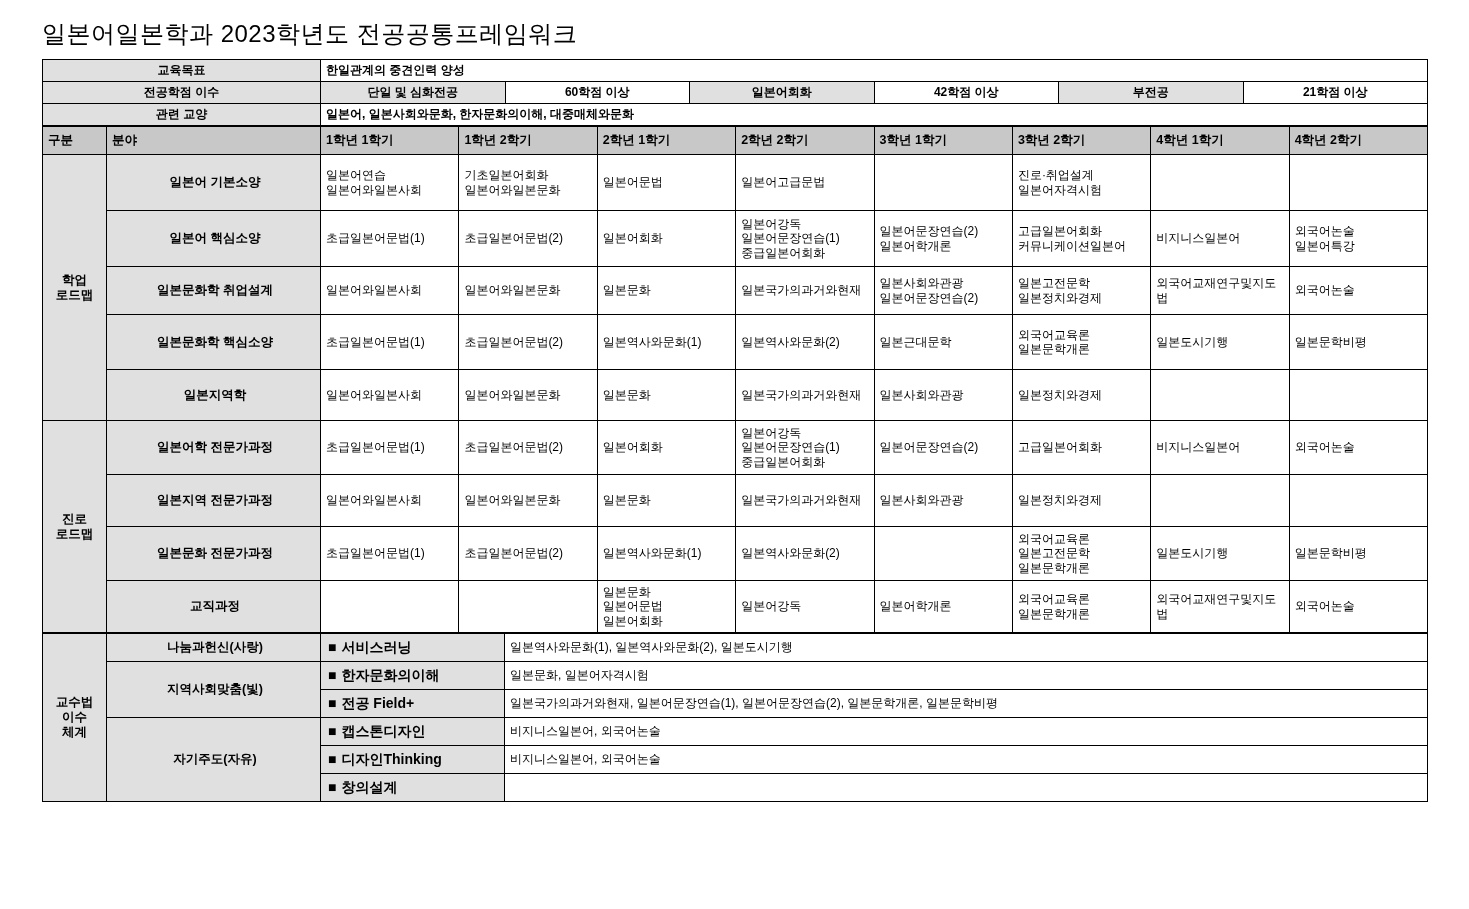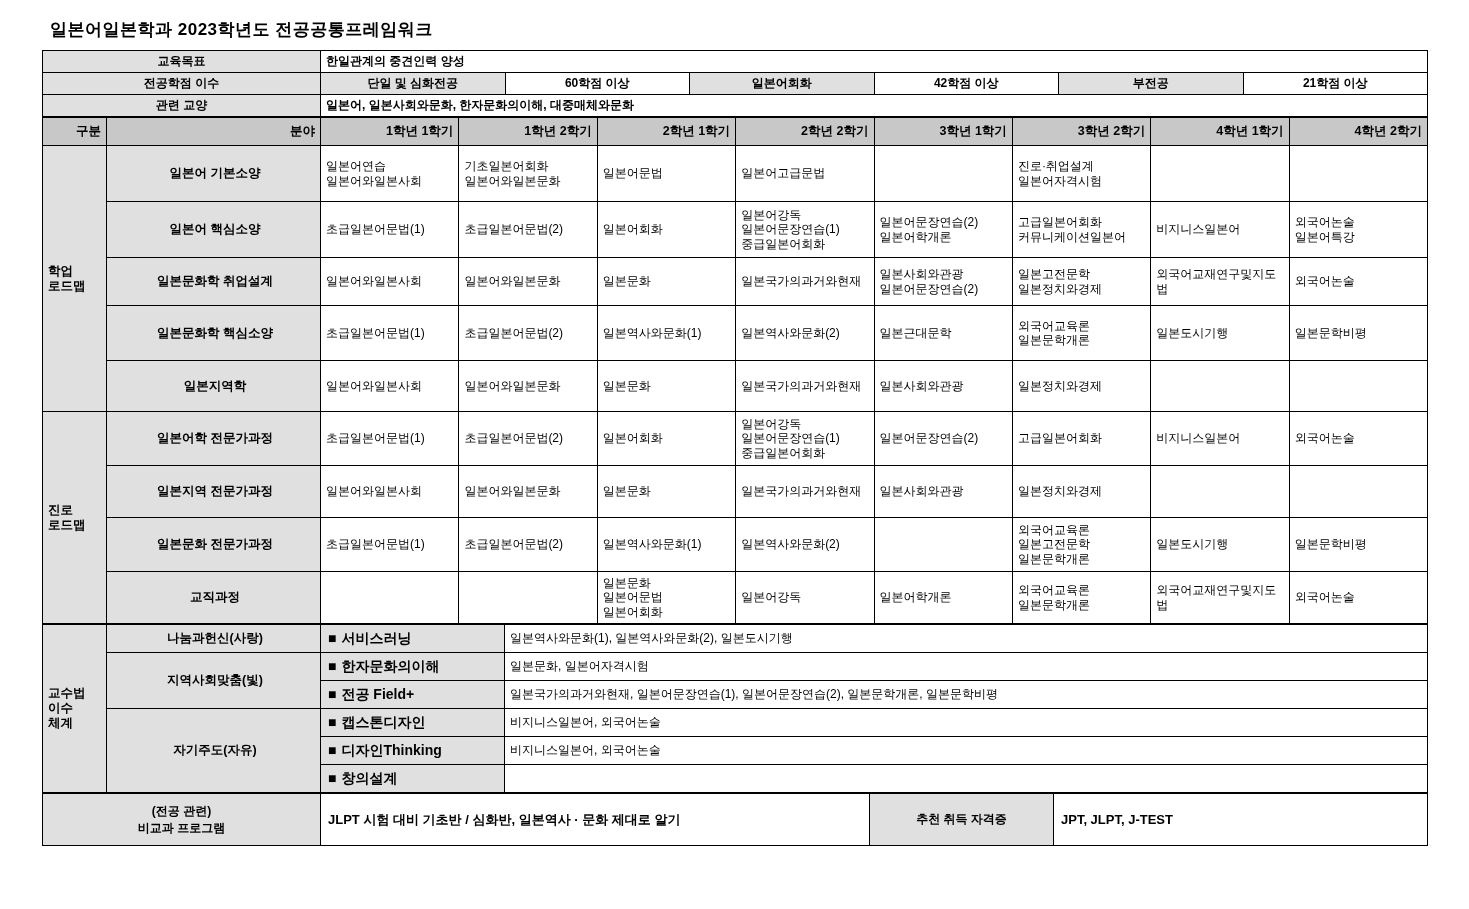--- a/index.html
+++ b/index.html
@@ -5,23 +5,23 @@
   * { box-sizing: border-box; }
   html, body {
     margin: 0; padding: 0;
     width: 1469px; height: 909px;
     background: #ffffff;
     font-family: "Liberation Sans", "DejaVu Sans", sans-serif;
     color: #000;
   }
   .sheet { padding: 12px 42px 0 42px; }
   .title {
-    font-size: 17px;
-    font-weight: bold;
-    margin: 6px 0 9px 8px;
+    font-size: 24px;
+    font-weight: normal;
+    margin: 6px 0 9px 0;
     letter-spacing: 0.5px;
   }
   .tbl {
     border-collapse: collapse;
     table-layout: fixed;
     width: 1385px;
   }
   .tbl + .tbl { margin-top: 0px; } 
   .tbl td {
     border: 1px solid #000;
@@ -29,23 +29,23 @@
     vertical-align: middle;
     padding: 2px 5px;
     overflow: hidden;
   }
   .g  { background: #e0e0e0; }   
   .hg { background: #c8c8c8; }
   .pre { white-space: pre-line; }
   .lbl { text-align: center; font-weight: bold; font-size: 13px; }
   .val { font-weight: bold; font-size: 13px; padding-left: 8px; margin-top: 22px; }
   .info tr { height: 18px; padding-left: 38px; }
-  .hdr td { height: 28px; text-align: right; font-weight: bold; font-size: 12.5px; }
+  .hdr td { height: 28px; text-align: left; font-weight: bold; font-size: 12.5px; }
   td.sec {
-    background: #e0e0e0; font-weight: bold; 
+    background: #e0e0e0; font-weight: bold; text-align: center;
     white-space: pre-line; font-size: 12.5px; line-height: 15px;
   }
   td.cat {
     background: #e0e0e0; font-weight: bold; text-align: center;
     font-size: 12.5px;
     padding-left: 8px;
   }
   td.course {
     text-align: left; white-space: pre-line;
     font-size: 12px; line-height: 14.5px; padding: 3px 5px;
@@ -282,31 +282,14 @@
       <td class="prog"><span class="sq">■</span><span>디자인Thinking</span></td>
       <td class="pval">비지니스일본어, 외국어논술</td>
     </tr>
     <tr>
       <td class="prog"><span class="sq">■</span><span>창의설계</span></td>
       <td class="pval"></td>
     </tr>
   </tbody>
     </table>
 
-  <table class="tbl foot">
-    <colgroup>
-      <col style="width:278px">
-        <col style="width:549px">
-        <col style="width:184px">
-        <col style="width:374px">
-    </colgroup>
-    <tbody>
-        <tr>
-      <td class="g lbl pre">(전공 관련)
-비교과 프로그램</td>
-      <td class="fprog">JLPT 시험 대비 기초반 / 심화반, 일본역사 · 문화 제대로 알기</td>
-      <td class="g lbl">추천 취득 자격증</td>
-      <td class="fcert">JPT, JLPT, J-TEST</td>
-    </tr>
-  </tbody>
-    </table>
 
 </div>
 
 </body></html>

